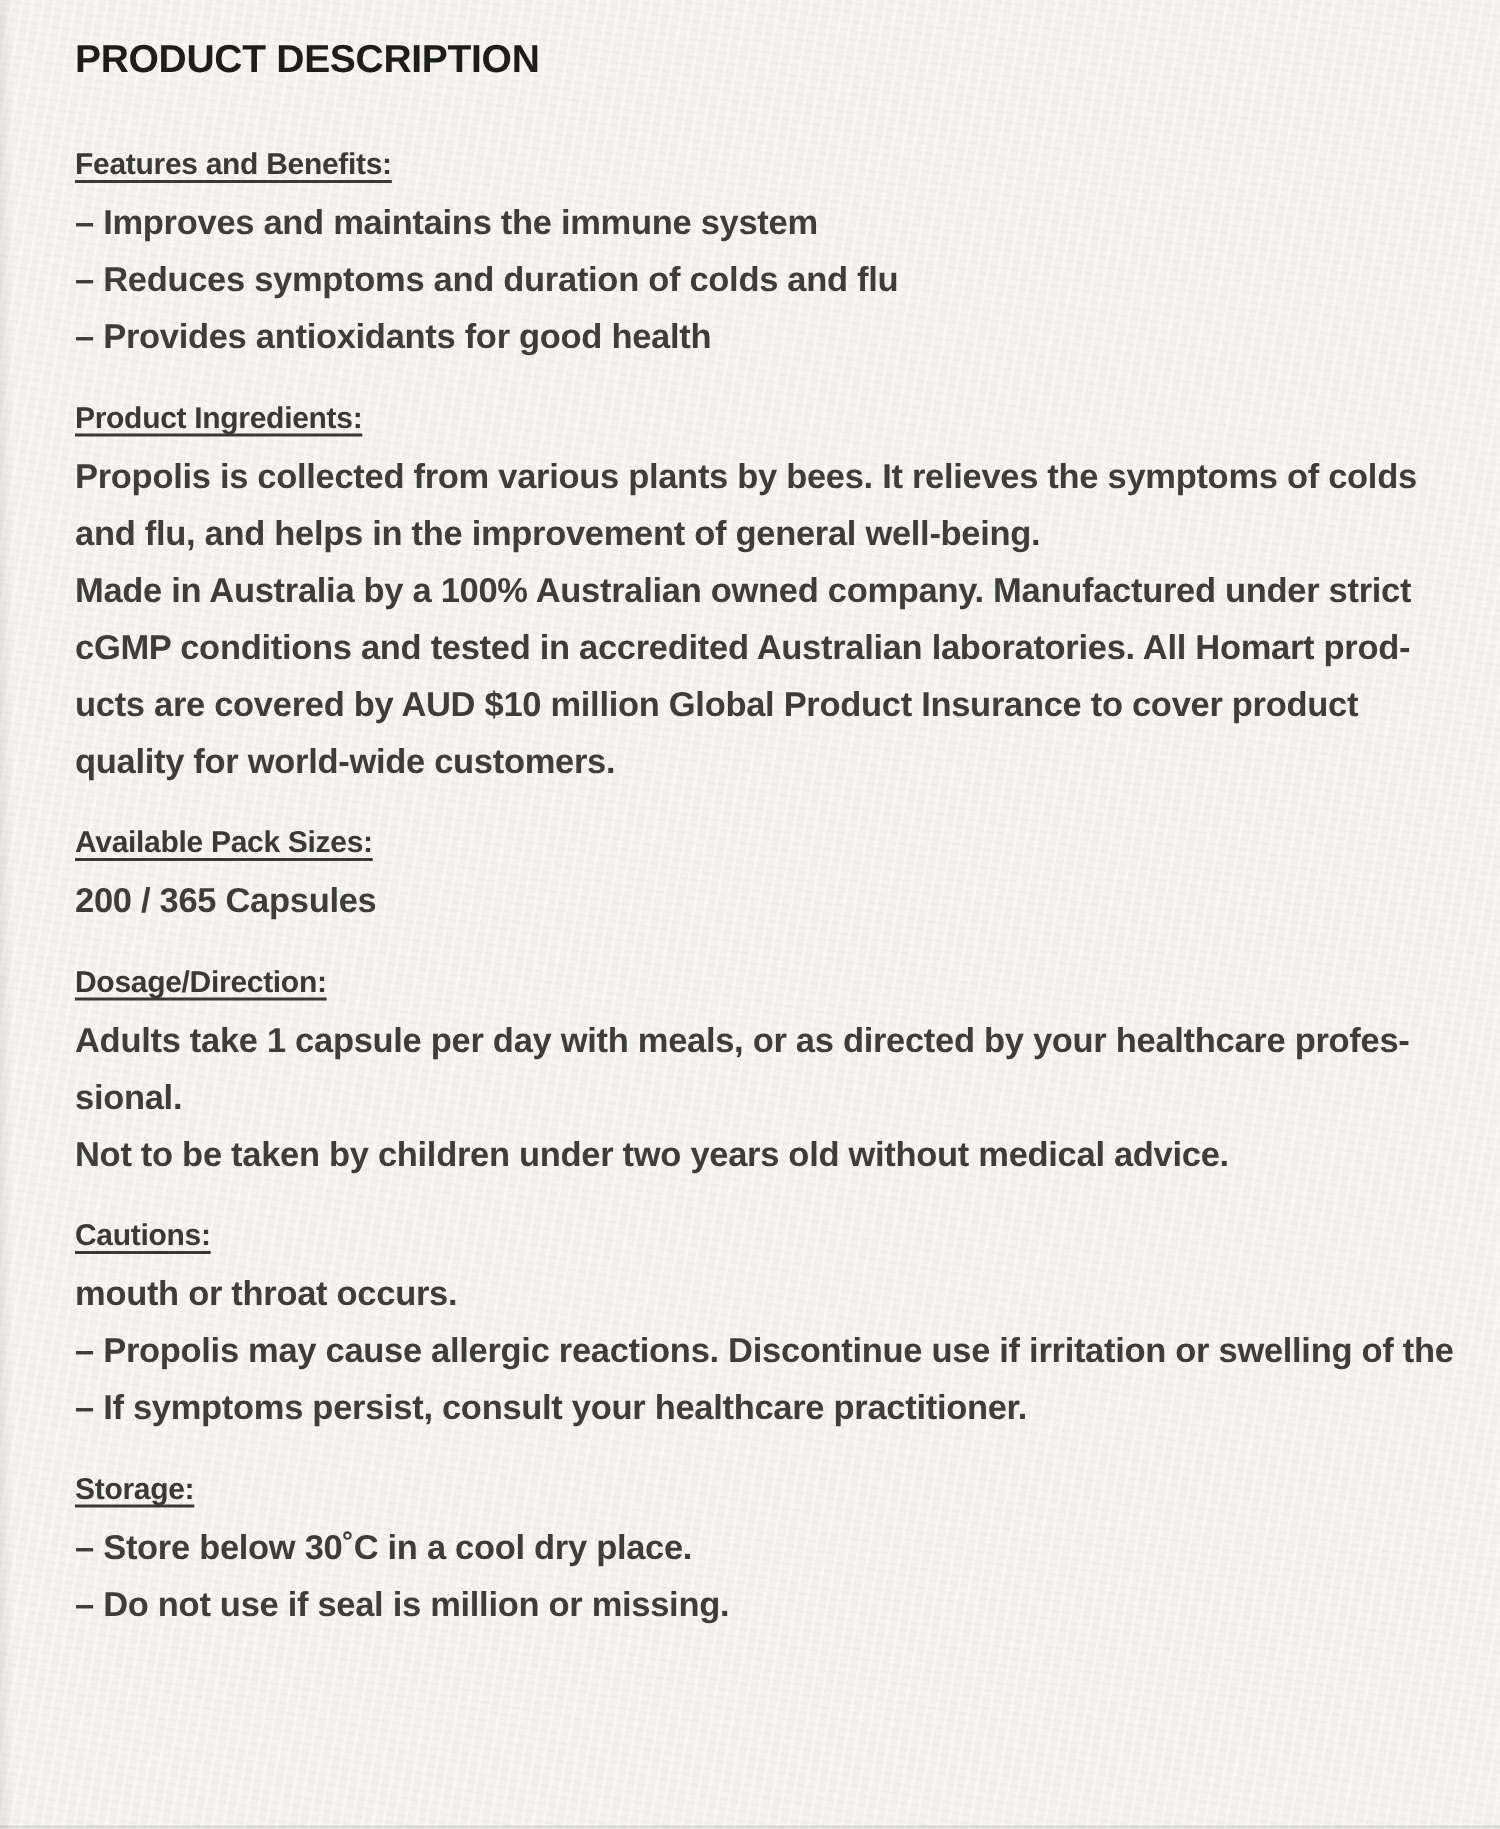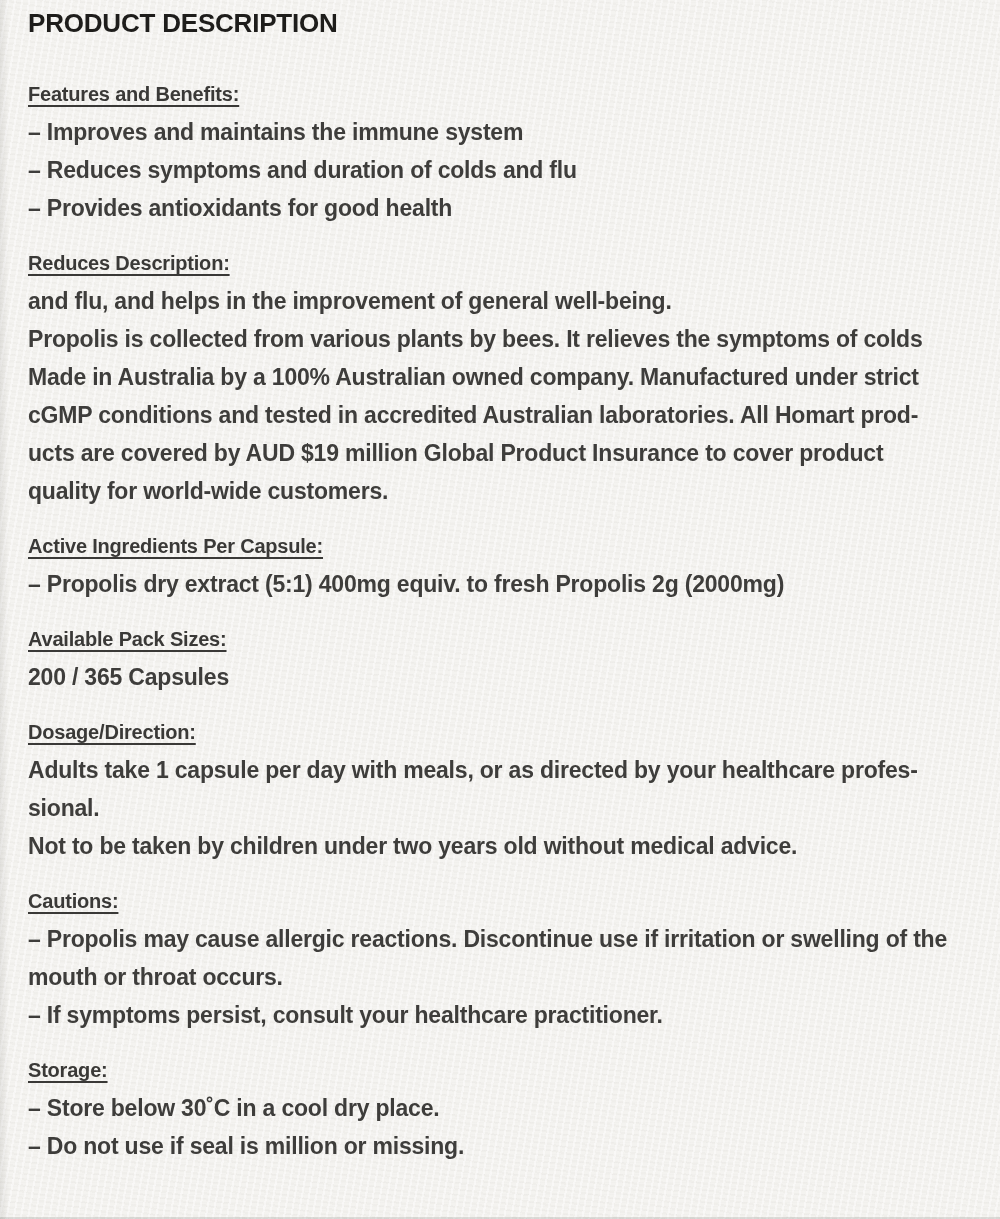--- a/index.html
+++ b/index.html
@@ -33,21 +33,22 @@
   
   body::after {
     content: "";
     position: absolute;
     left: 0; right: 0; bottom: 0;
     height: 2px;
     background: rgba(100,98,92,0.18);
     pointer-events: none;
   }
   main {
-    padding: 4px 25px 0 28px;
+    padding: 20px 25px 0 28px;
+    margin-left: 22px;
   }
   .doc-title {
     margin: 0;
     font-size: 26px;
     font-weight: 700;
     line-height: 38px;
     letter-spacing: -0.2px;
     color: var(--title-color, #1e1d1b);
   }
   .section {
@@ -82,46 +83,42 @@
 <main>
   <h1 class="doc-title">PRODUCT DESCRIPTION</h1>
   <div id="sections">
       <section class="section first">
         <h2 class="heading">Features and Benefits:</h2>
         <p class="line">– Improves and maintains the immune system</p>
         <p class="line">– Reduces symptoms and duration of colds and flu</p>
         <p class="line">– Provides antioxidants for good health</p>
       </section>
       <section class="section">
-        <h2 class="heading">Reduces Description:</h2>
+        <h2 class="heading">Product Ingredients:</h2>
+        <p class="line">Propolis is collected from various plants by bees. It relieves the symptoms of colds</p>
         <p class="line">and flu, and helps in the improvement of general well-being.</p>
-        <p class="line">Propolis is collected from various plants by bees. It relieves the symptoms of colds</p>
         <p class="line">Made in Australia by a 100% Australian owned company. Manufactured under strict</p>
         <p class="line">cGMP conditions and tested in accredited Australian laboratories. All Homart prod-</p>
-        <p class="line">ucts are covered by AUD $19 million Global Product Insurance to cover product</p>
+        <p class="line">ucts are covered by AUD $10 million Global Product Insurance to cover product</p>
         <p class="line">quality for world-wide customers.</p>
-      </section>
-      <section class="section">
-        <h2 class="heading">Active Ingredients Per Capsule:</h2>
-        <p class="line">– Propolis dry extract (5:1) 400mg equiv. to fresh Propolis 2g (2000mg)</p>
       </section>
       <section class="section">
         <h2 class="heading">Available Pack Sizes:</h2>
         <p class="line">200 / 365 Capsules</p>
       </section>
       <section class="section">
         <h2 class="heading">Dosage/Direction:</h2>
         <p class="line">Adults take 1 capsule per day with meals, or as directed by your healthcare profes-</p>
         <p class="line">sional.</p>
         <p class="line">Not to be taken by children under two years old without medical advice.</p>
       </section>
       <section class="section">
         <h2 class="heading">Cautions:</h2>
+        <p class="line">mouth or throat occurs.</p>
         <p class="line">– Propolis may cause allergic reactions. Discontinue use if irritation or swelling of the</p>
-        <p class="line">mouth or throat occurs.</p>
         <p class="line">– If symptoms persist, consult your healthcare practitioner.</p>
       </section>
       <section class="section">
         <h2 class="heading">Storage:</h2>
         <p class="line">– Store below 30˚C in a cool dry place.</p>
         <p class="line">– Do not use if seal is million or missing.</p>
       </section>
     </div>
 </main>
 

